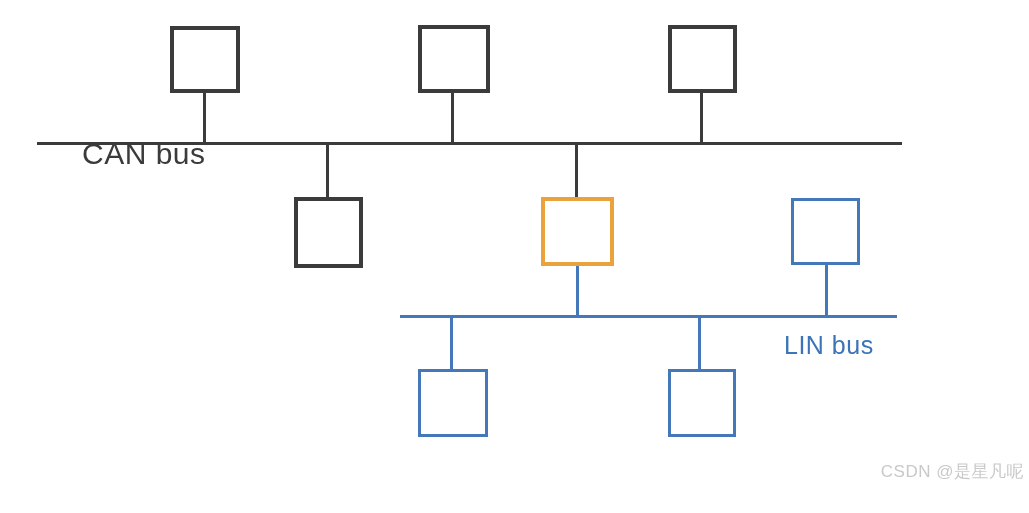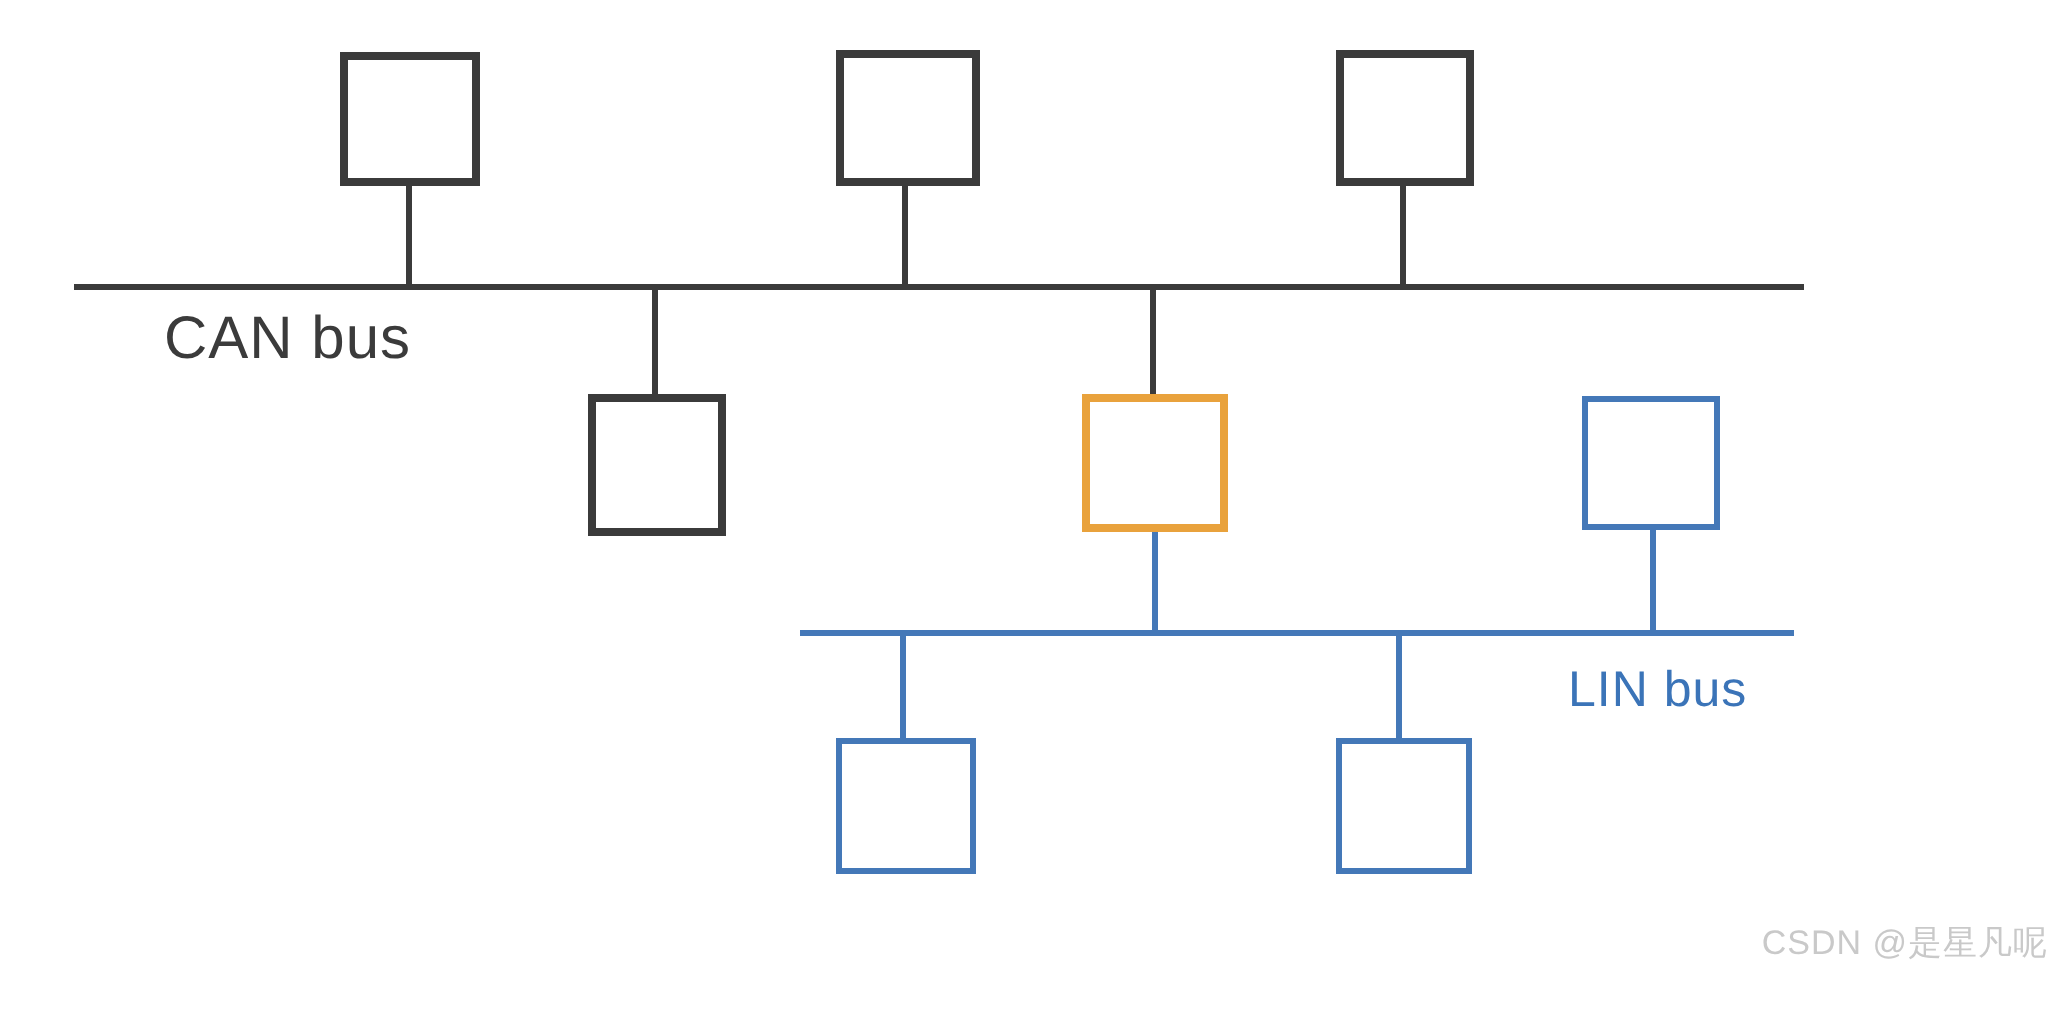--- a/index.html
+++ b/index.html
@@ -7,21 +7,21 @@
     position:relative;
     width:1029px;height:513px;
     background:#ffffff;
     overflow:hidden;
     font-family:"Liberation Sans", sans-serif;
   }
   .hline{position:absolute;}
   .vline{position:absolute;}
   .node{position:absolute;background:#ffffff;box-sizing:border-box;}
   .bus-label{position:absolute;line-height:36px;font-weight:500;letter-spacing:0.5px;}
-  .label-can{left:82px;top:152px;font-size:30px;color:#3b3b3b;}
+  .label-can{left:82px;top:136px;font-size:30px;color:#3b3b3b;}
   .label-lin{left:784px;top:327px;font-size:25px;color:#3b74b8;}
   .watermark{
     position:absolute;right:5px;top:460px;
     font-size:17px;color:#c9c9c9;letter-spacing:0.5px;
   }
 </style>
 </head>
 <body>
 
 <div class="stage">

